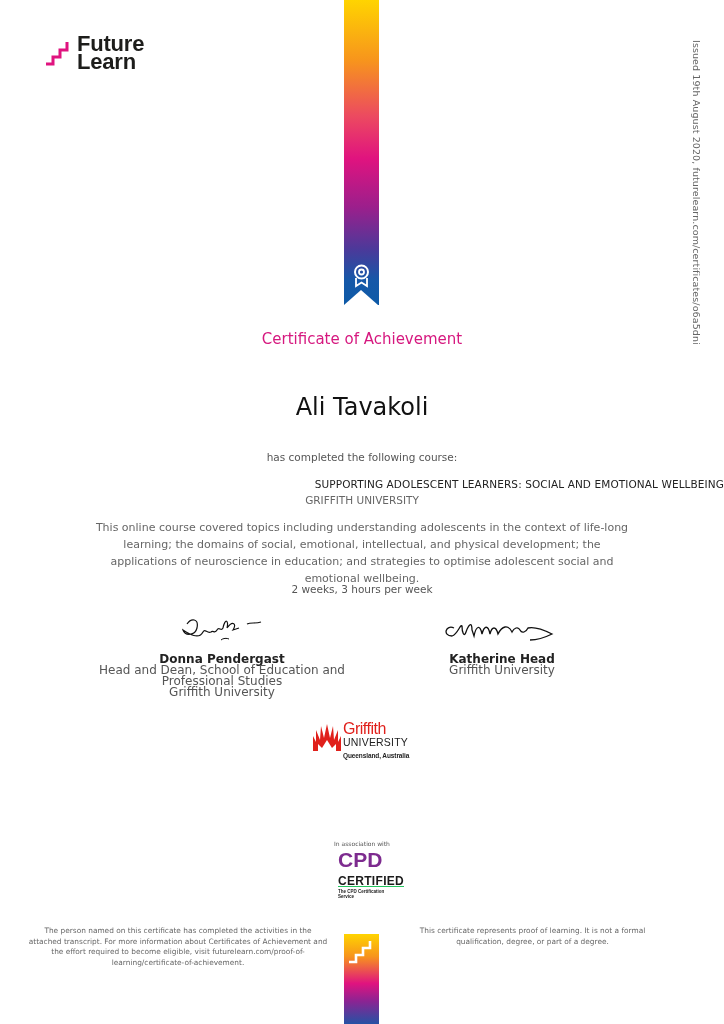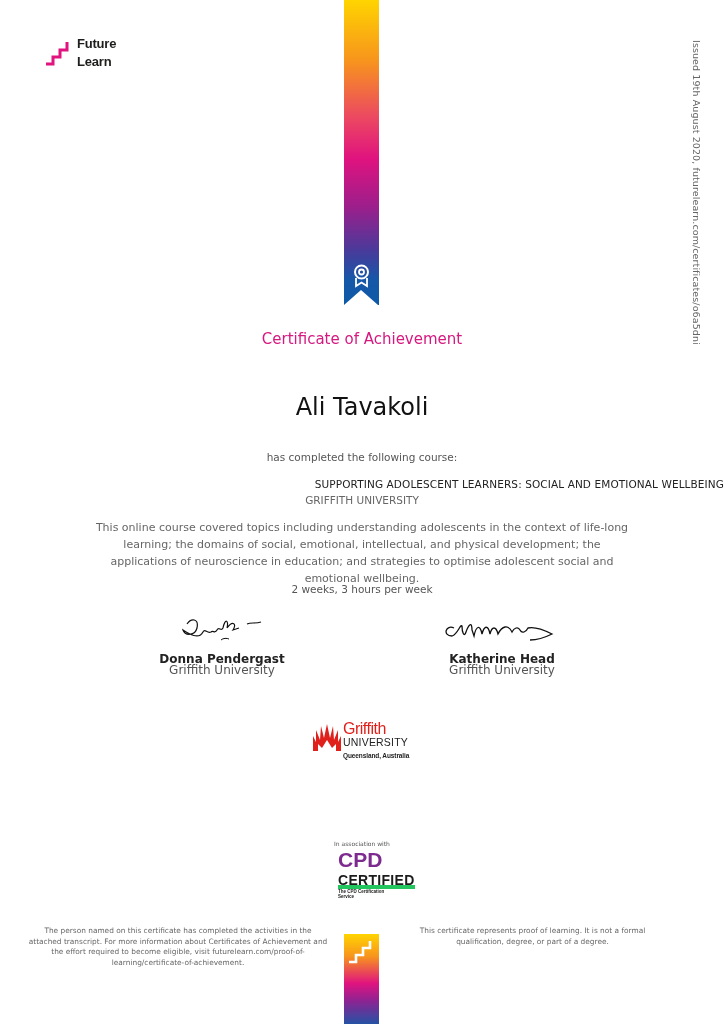--- a/index.html
+++ b/index.html
@@ -1,21 +1,21 @@
 <!DOCTYPE html>
 <html><head>
 <meta charset="utf-8">
 <style>
   * { margin: 0; padding: 0; box-sizing: border-box; }
   html, body { width: 724px; height: 1024px; background: #ffffff; overflow: hidden; }
   body { position: relative; font-family: "DejaVu Sans", sans-serif; color: #222; }
 
   .logo { position: absolute; left: 45px; top: 35px; display: flex; align-items: center; }
   .logo svg { display: block; }
-  .logo-text { margin-left: 6px; font-family: "Liberation Sans", sans-serif; font-weight: bold; font-size: 13px; line-height: 18px; color: #1d1d1b; letter-spacing: -0.2px; }
+  .logo-text { margin-left: 6px; font-family: "Liberation Sans", sans-serif; font-weight: bold; font-size: 22px; line-height: 18px; color: #1d1d1b; letter-spacing: -0.2px; }
 
   .ribbon { position: absolute; left: 344px; top: 0; width: 35px; height: 305px;
     background: linear-gradient(to bottom, #ffd400 0%, #f7941d 20%, #ec4a60 38%, #e0137f 52%, #9b1f8c 68%, #4a3a9a 82%, #1558a8 92%, #0d5aa7 100%);
   }
   .ribbon-notch { position: absolute; left: 344px; top: 290px; width: 0; height: 0;
     border-left: 17.5px solid transparent; border-right: 17.5px solid transparent; border-bottom: 15px solid #fff; }
   .ribbon-icon { position: absolute; left: 351px; top: 264px; }
 
   .side-text { position: absolute; left: 702px; top: 40px; transform-origin: left top; transform: rotate(90deg); white-space: nowrap; font-size: 9.5px; color: #666; letter-spacing: 0.1px; }
 
@@ -35,21 +35,21 @@
   .sig-right { left: 372px; top: 610px; }
 
   .griffith { position: absolute; left: 312px; top: 722px; width: 104px; height: 44px; }
   .g-name { position: absolute; left: 31px; top: -2px; font-family: "Liberation Sans", sans-serif; font-weight: normal; font-size: 16px; color: #e0201b; letter-spacing: -0.5px; }
   .g-uni { position: absolute; left: 31px; top: 14px; font-family: "Liberation Sans", sans-serif; font-size: 10.5px; color: #222; letter-spacing: 0.2px; }
   .g-loc { position: absolute; left: 31px; top: 30px; font-family: "Liberation Sans", sans-serif; font-size: 6.5px; color: #222; font-weight: bold; letter-spacing: -0.1px; }
 
   .assoc { position: absolute; left: 0; width: 724px; top: 840px; text-align: center; font-size: 6px; color: #555; }
   .cpd { position: absolute; left: 338px; top: 850px; width: 52px; height: 50px; }
   .cpd-big { font-family: "Liberation Sans", sans-serif; font-weight: bold; font-size: 21px; line-height: 20px; color: #7d2b8f; }
-  .cpd-cert { font-family: "Liberation Sans", sans-serif; font-weight: bold; font-size: 14px; line-height: 9px; color: #1b1b1b; letter-spacing: 0.3px; border-bottom: 4px solid #22c55e; display: inline-block; }
+  .cpd-cert { font-family: "Liberation Sans", sans-serif; font-weight: bold; font-size: 12px; line-height: 9px; color: #1b1b1b; letter-spacing: 0.3px; border-bottom: 1px solid #22c55e; display: inline-block; }
   .cpd-sub { font-family: "Liberation Sans", sans-serif; font-weight: bold; font-size: 4.5px; line-height: 5px; color: #1b1b1b; }
 
   .foot { position: absolute; font-size: 7.4px; line-height: 10.5px; color: #666; text-align: center; }
   .foot-left { left: 28px; top: 926px; width: 300px; }
   .foot-right { left: 405px; top: 926px; width: 255px; }
 
   .bottom-bar { position: absolute; left: 344px; top: 934px; width: 35px; height: 90px;
     background: linear-gradient(to bottom, #ffd400 0%, #f7941d 25%, #e0137f 55%, #8a2493 75%, #2552a4 100%); }
   .bottom-steps { position: absolute; left: 348px; top: 940px; }
 </style>
@@ -83,20 +83,21 @@
 <div class="center uni">GRIFFITH UNIVERSITY</div>
 <div class="center desc">This online course covered topics including understanding adolescents in the context of life-long learning; the domains of social, emotional, intellectual, and physical development; the applications of neuroscience in education; and strategies to optimise adolescent social and emotional wellbeing.</div>
 <div class="center duration">2 weeks, 3 hours per week</div>
 
 <div class="sig sig-left">
   <svg class="sig-image" width="90" height="40" viewBox="0 0 90 40">
     <path d="M10,14 C14,8 22,8 20,18 C18,26 8,26 6,20 C12,24 22,30 26,22 C28,18 30,24 34,22 C36,20 38,24 40,20 C42,16 44,22 46,18 C48,8 52,10 50,18 C56,10 60,14 56,20 L62,18 M70,14 C74,12 78,14 84,12" fill="none" stroke="#111" stroke-width="1.2"></path>
     <path d="M44,30 C46,28 50,28 52,29" fill="none" stroke="#111" stroke-width="1"></path>
   </svg>
   <div class="name">Donna Pendergast</div>
+  <div>Head and Dean, School of Education and Professional Studies</div>
   <div>Griffith University</div>
 </div>
 
 <div class="sig sig-right">
   <svg class="sig-image" width="140" height="40" viewBox="0 0 140 40">
     <path d="M22,18 C14,14 10,26 20,26 C26,24 28,14 30,16 C30,22 32,28 34,22 C36,16 40,10 40,20 L42,26 C44,16 48,14 50,24 C52,16 56,14 58,24 C60,16 64,16 66,24 C70,16 76,14 80,22 C82,18 86,16 88,20 C90,24 94,22 96,18 C104,16 116,22 120,24 C112,28 104,30 98,30" fill="none" stroke="#111" stroke-width="1.3"></path>
   </svg>
   <div class="name">Katherine Head</div>
   <div>Griffith University</div>
 </div>

